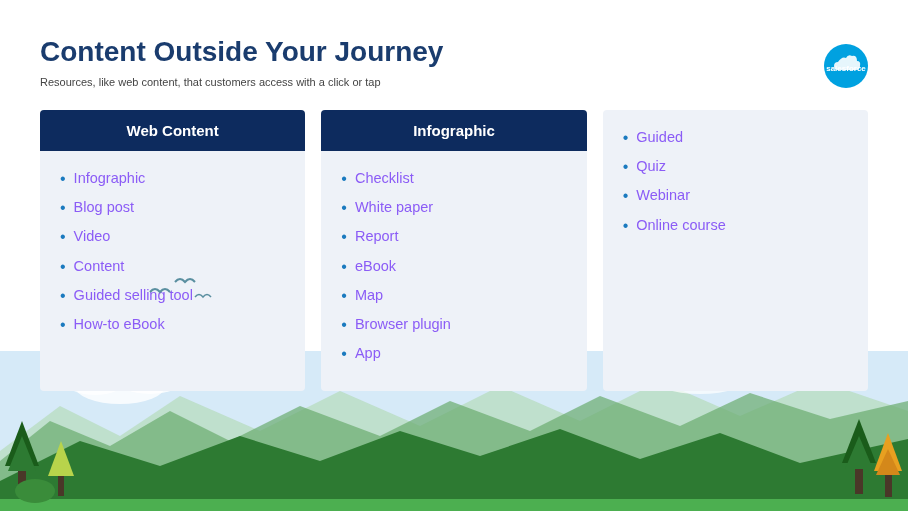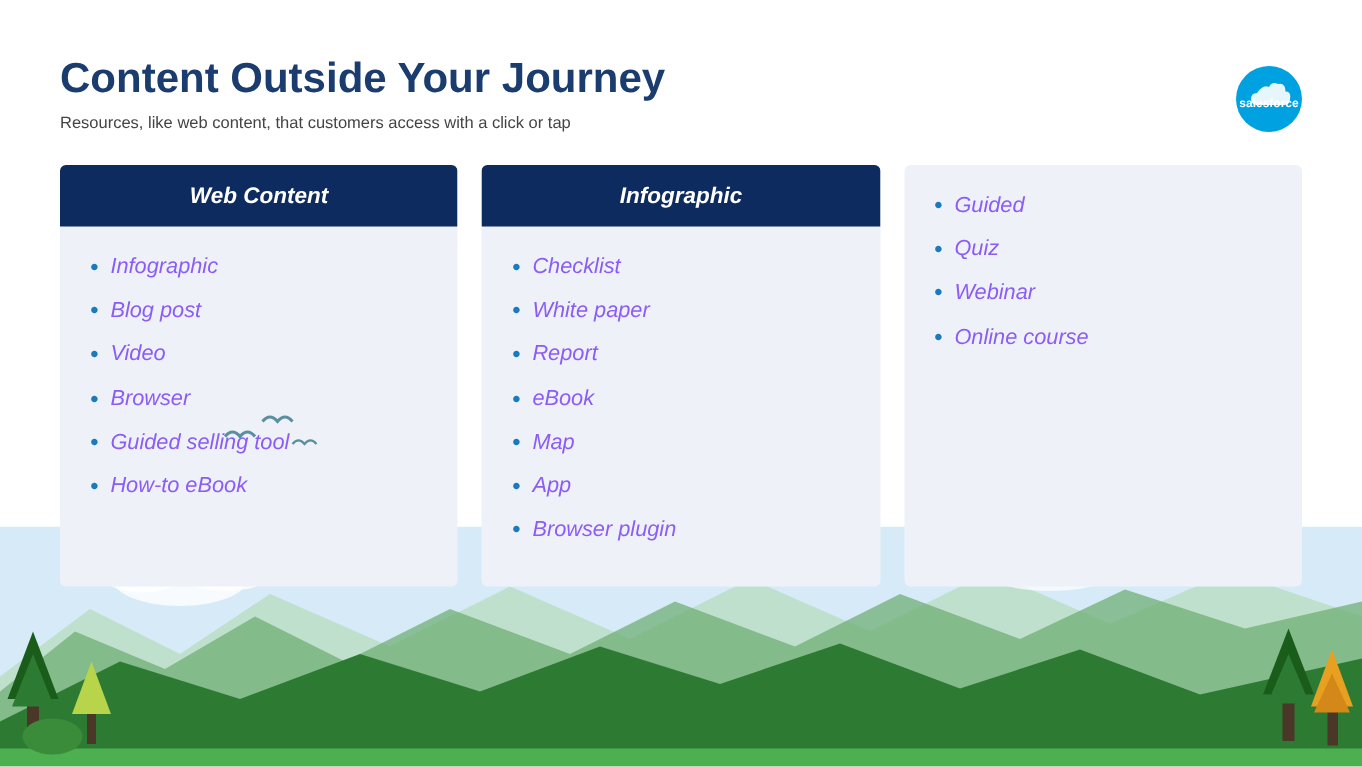--- a/index.html
+++ b/index.html
@@ -28,21 +28,20 @@
 
     .page-subtitle {
       font-size: 11px;
       color: #444;
       margin-bottom: 22px;
     }
 
     .columns-wrapper {
       display: flex;
       gap: 16px;
-      font-style: italic;
     }
 
     .column {
       flex: 1;
       background: #eef2f8;
       border-radius: 4px;
       overflow: hidden;
     }
 
     .column-header {
@@ -126,38 +125,38 @@
 
   <div class="columns-wrapper">
 
     <div class="column">
       <div class="column-header">Web Content</div>
       <div class="column-body">
         <ul>
           <li>Infographic</li>
           <li>Blog post</li>
           <li>Video</li>
-          <li>Browser</li>
+          <li>Content</li>
           <li>Guided selling tool</li>
           <li>How-to eBook</li>
         </ul>
       </div>
     </div>
 
     <div class="column">
       <div class="column-header">Infographic</div>
       <div class="column-body">
         <ul>
           <li>Checklist</li>
           <li>White paper</li>
           <li>Report</li>
           <li>eBook</li>
           <li>Map</li>
+          <li>Browser plugin</li>
           <li>App</li>
-          <li>Browser plugin</li>
         </ul>
       </div>
     </div>
 
     <div class="column">
       <div class="column-body">
         <ul>
           <li>Guided</li>
           <li>Quiz</li>
           <li>Webinar</li>

